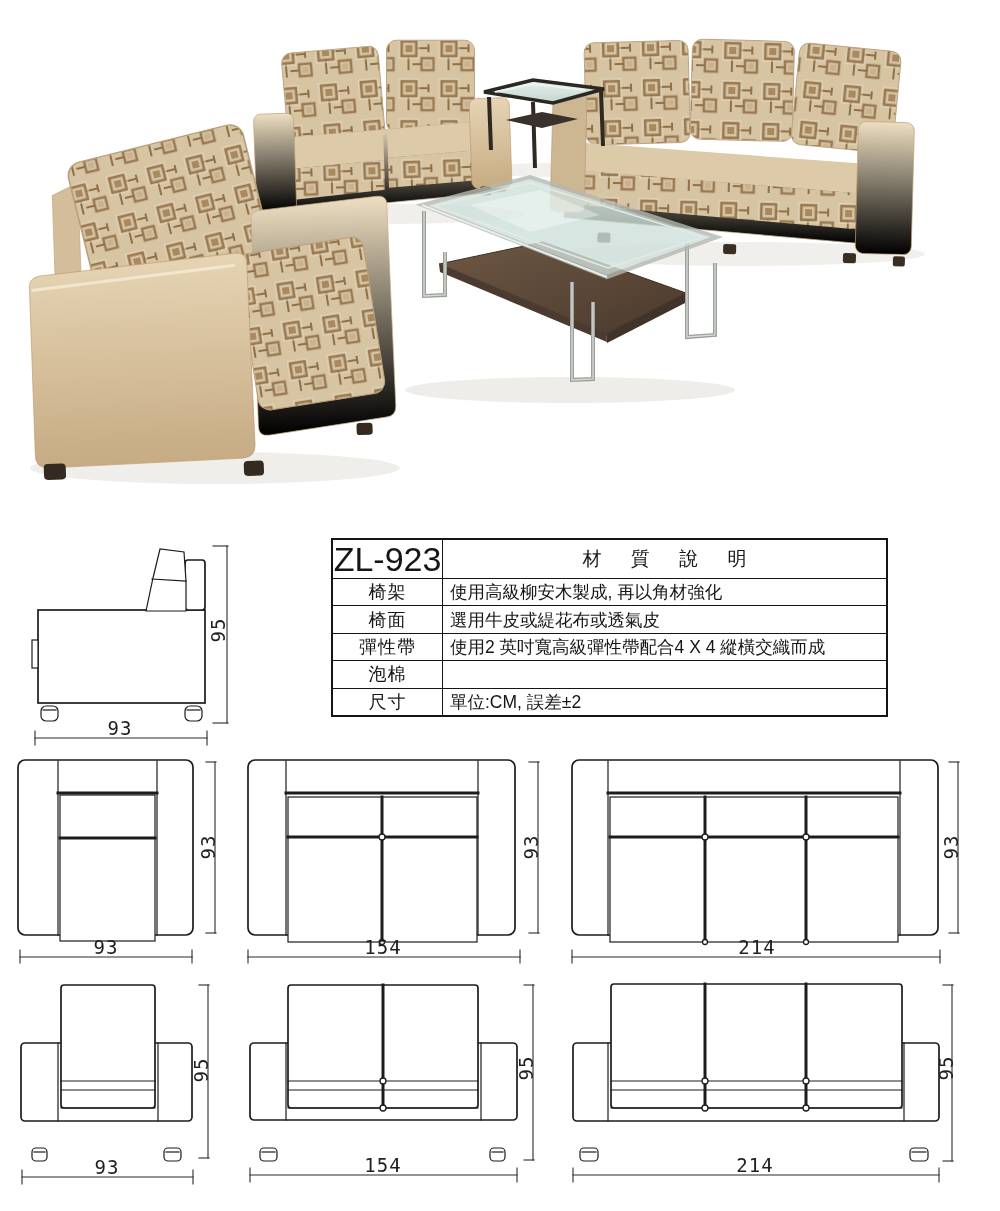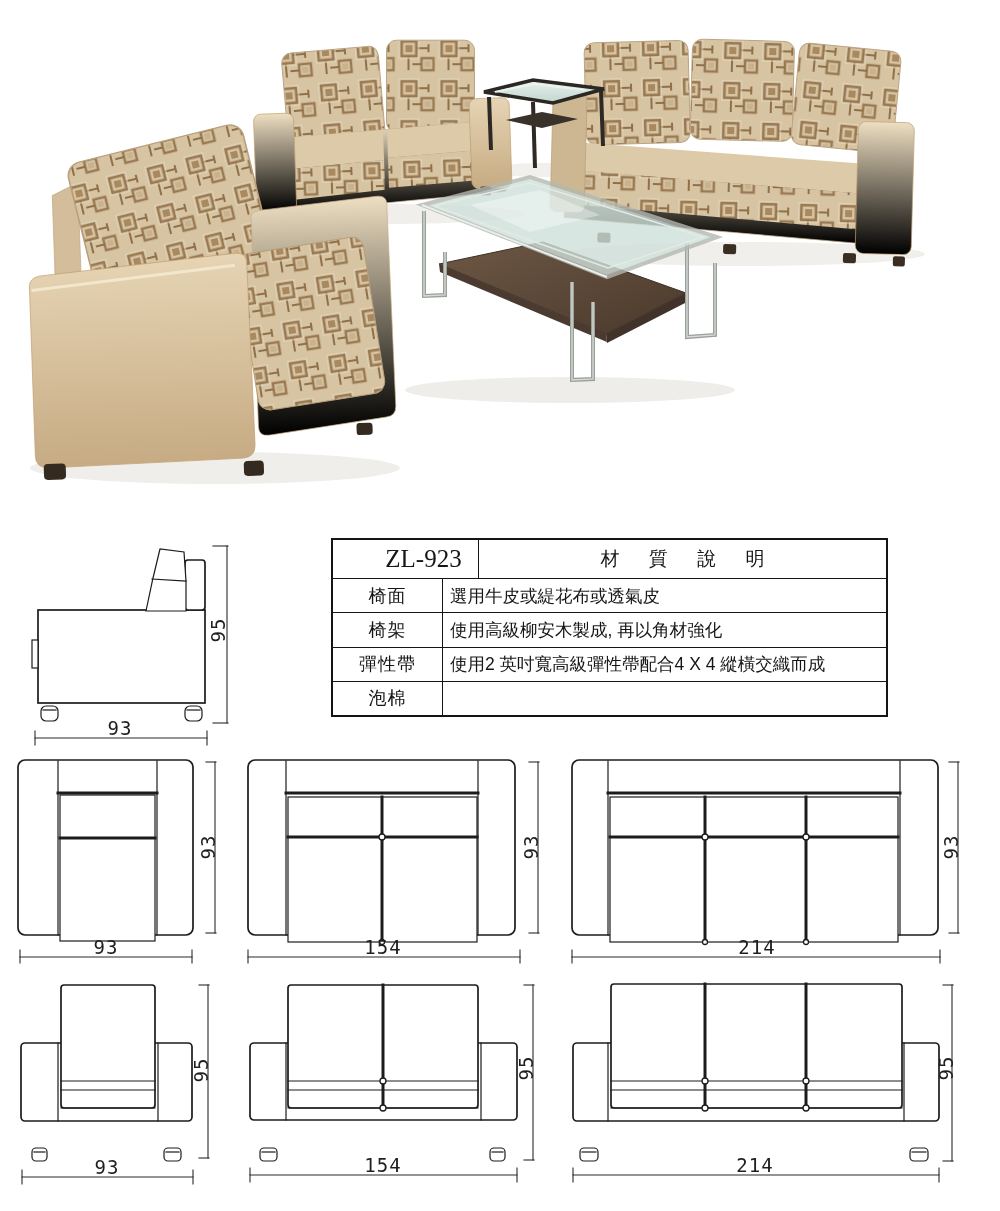--- a/index.html
+++ b/index.html
@@ -9,21 +9,21 @@
 
   
   #spec-table { position:absolute; left:331px; top:538px; width:557px; height:179px;
                 border:2px solid #151515; display:flex; flex-direction:column; box-sizing:border-box; }
   .trow { display:flex; flex:1 1 auto; border-top:1.5px solid #151515; min-height:0; }
   .trow.hdr { flex:0 0 38px; border-top:none; }
   .tlabel { width:109px; flex:0 0 109px; border-right:1.5px solid #151515; display:flex;
             align-items:center; justify-content:center; font-size:18px; letter-spacing:1px; }
   .tvalue { flex:1 1 auto; display:flex; align-items:center; padding-left:7px; font-size:17.5px;
             white-space:nowrap; overflow:hidden; }
-  .hdr .tlabel { font-family:Liberation Serif, serif; font-size:25px; letter-spacing:0;margin-left:36px; }
+  .hdr .tlabel { font-family:Liberation Sans, sans-serif; font-size:34px; letter-spacing:0; }
   .hdr .tvalue { justify-content:center; font-size:19px; letter-spacing:12px; text-indent:12px; padding-left:0;text-align:center; }
 
   
   .ln       { stroke:#1c1c1c; stroke-width:1.7; fill:none; stroke-linecap:square; }
   .ln-thin  { stroke:#1c1c1c; stroke-width:1.2; fill:none; stroke-linecap:square; }
   .ln-thick { stroke:#1c1c1c; stroke-width:3;   fill:none; stroke-linecap:square; }
   .wfill    { fill:#ffffff; }
   .dimline  { stroke:#2a2a2a; stroke-width:1.1; fill:none; stroke-linecap:square; }
   .node     { fill:#ffffff; stroke:#1c1c1c; stroke-width:1.3; }
   .dim      { font-family:"DejaVu Sans Mono", monospace; font-size:19px; fill:#1f1f1f; letter-spacing:1px; }
@@ -159,33 +159,37 @@
     <line x1="197" y1="198" x2="197" y2="212" class="dimline"></line>
     <text class="dim" x="110" y="202" text-anchor="middle">93</text>
   </svg>
 
   <div id="spec-table">
     <div class="trow hdr">
       <div class="tlabel">ZL-923</div>
       <div class="tvalue">材 質 說 明</div>
     </div>
     <div class="trow">
+      <div class="tlabel">椅架</div>
+      <div class="tvalue">使用高級柳安木製成, 再以角材強化</div>
+    </div>
+    <div class="trow">
       <div class="tlabel">椅面</div>
       <div class="tvalue">選用牛皮或緹花布或透氣皮</div>
     </div>
     <div class="trow">
-      <div class="tlabel">椅架</div>
-      <div class="tvalue">使用高級柳安木製成, 再以角材強化</div>
-    </div>
-    <div class="trow">
       <div class="tlabel">彈性帶</div>
       <div class="tvalue">使用2 英吋寬高級彈性帶配合4 X 4 縱橫交織而成</div>
     </div>
     <div class="trow">
       <div class="tlabel">泡棉</div>
+    </div>
+    <div class="trow">
+      <div class="tlabel">尺寸</div>
+      <div class="tvalue">單位:CM, 誤差±2</div>
     </div>
   </div>
 
   <svg class="abs" style="left:10px;top:752px" width="220" height="212" viewBox="0 0 220 212">
     <rect x="8" y="8" width="175" height="175" rx="7" class="ln wfill"></rect>
     <line x1="48" y1="9" x2="48" y2="183" class="ln-thin"></line>
     <line x1="147" y1="9" x2="147" y2="183" class="ln-thin"></line>
     <line x1="48" y1="41" x2="147" y2="41" class="ln-thick" stroke-width="2.5"></line>
     <rect x="50" y="43" width="95" height="146" class="ln-thin wfill"></rect>
     <line x1="50" y1="86" x2="145" y2="86" class="ln-thick"></line>

